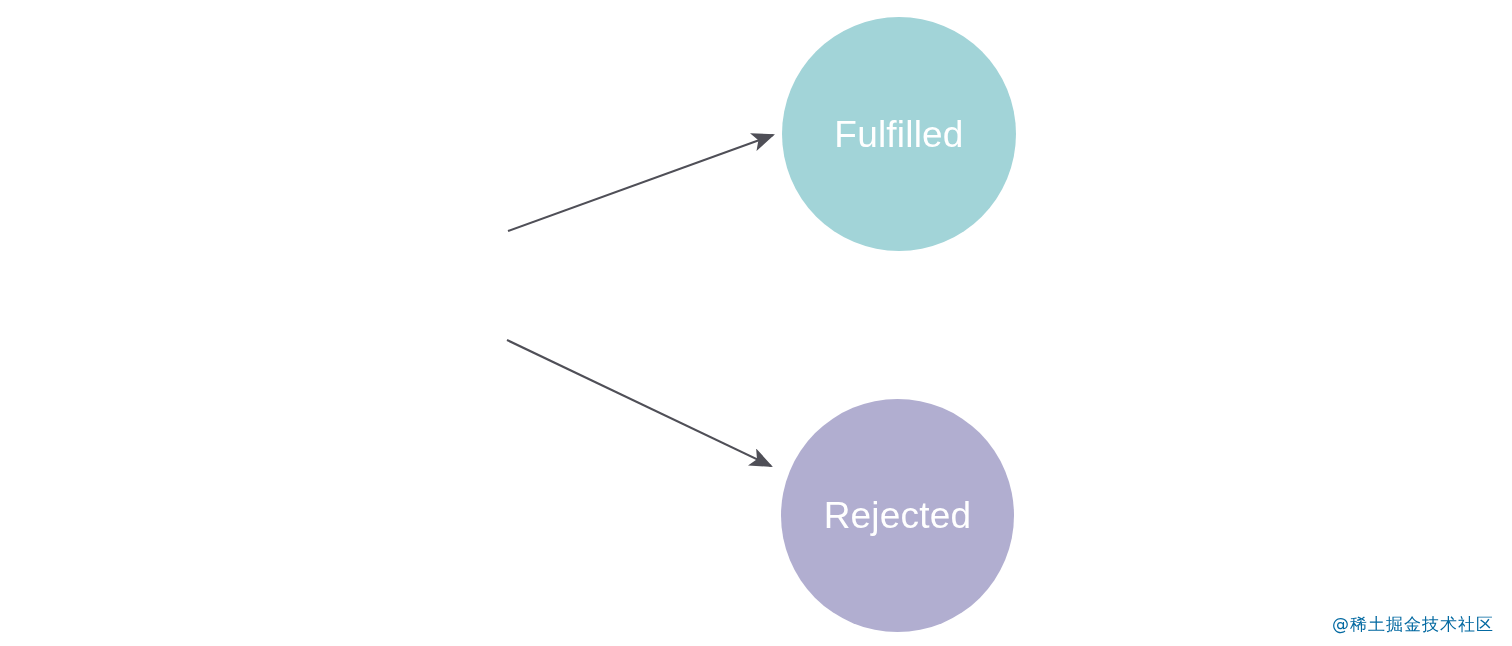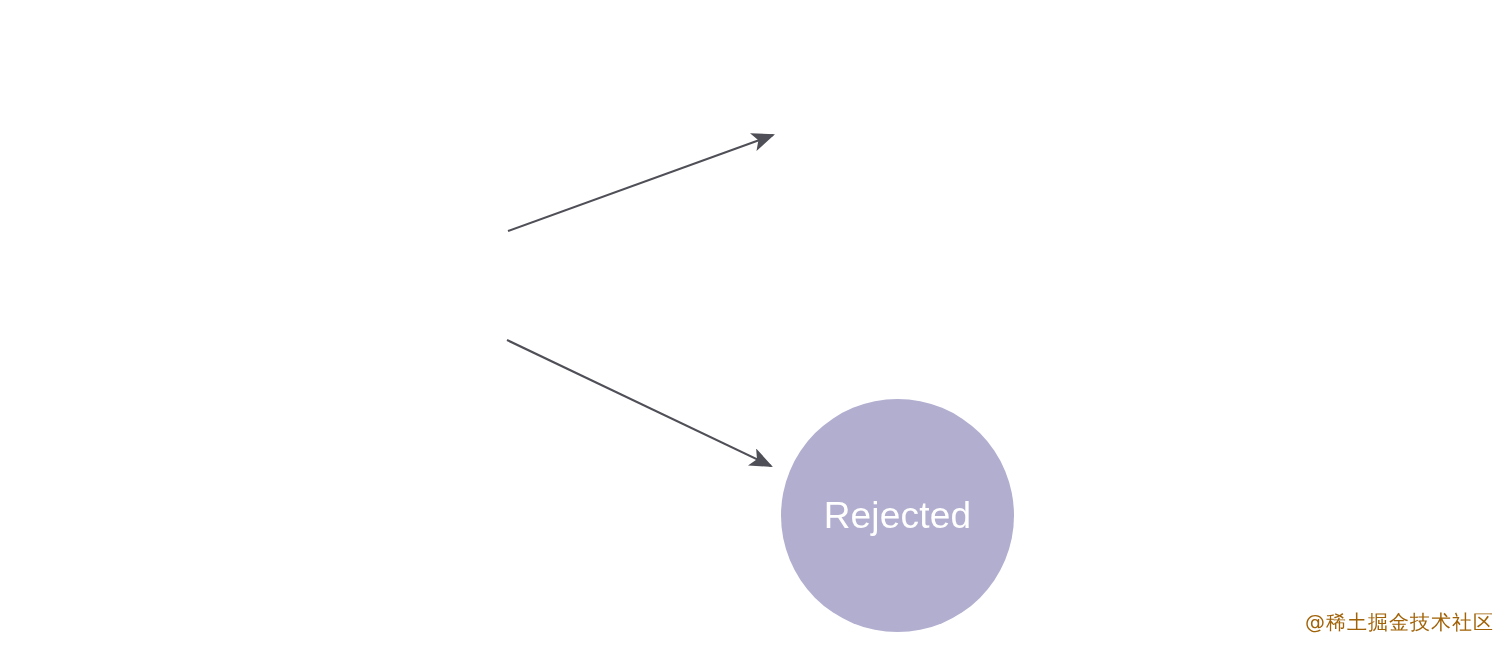--- a/index.html
+++ b/index.html
@@ -57,23 +57,23 @@
   #node-rejected {
     left: 781px;
     top: 399px;
     width: 233px;
     height: 233px;
   }
   .watermark {
     position: absolute;
     right: 18px;
     bottom: 10px;
-    color: #a16207;
+    color: #0369a1;
     font-family: "DejaVu Sans", sans-serif;
-    font-size: 20px;
+    font-size: 17px;
     letter-spacing: 1px;
     white-space: nowrap;
     user-select: none;
   }
 </style>
 </head>
 <body>
 
 <div id="canvas">
 
@@ -86,20 +86,23 @@
         <path d="M 0 0 L 11 4.5 L 0 9 L 2.6 4.5 Z" fill="#4f4f57"></path>
       </marker>
     </defs>
 
     <line x1="508" y1="231" x2="773" y2="135" stroke="#4f4f57" stroke-width="2.1" stroke-linecap="butt" marker-end="url(#arrowhead-fulfilled)"></line>
 
     <line x1="507" y1="340" x2="771" y2="466" stroke="#4f4f57" stroke-width="2.1" stroke-linecap="butt" marker-end="url(#arrowhead-rejected)"></line>
   </svg>
 
 
+  <div class="node" id="node-fulfilled" style="background:#a2d4d8;">
+    <span class="node-label">Fulfilled</span>
+  </div>
 
   <div class="node" id="node-rejected" style="background:#b1aed0;">
     <span class="node-label">Rejected</span>
   </div>
 
   <div class="watermark">@稀土掘金技术社区</div>
 
 </div>
 
 </body></html>

